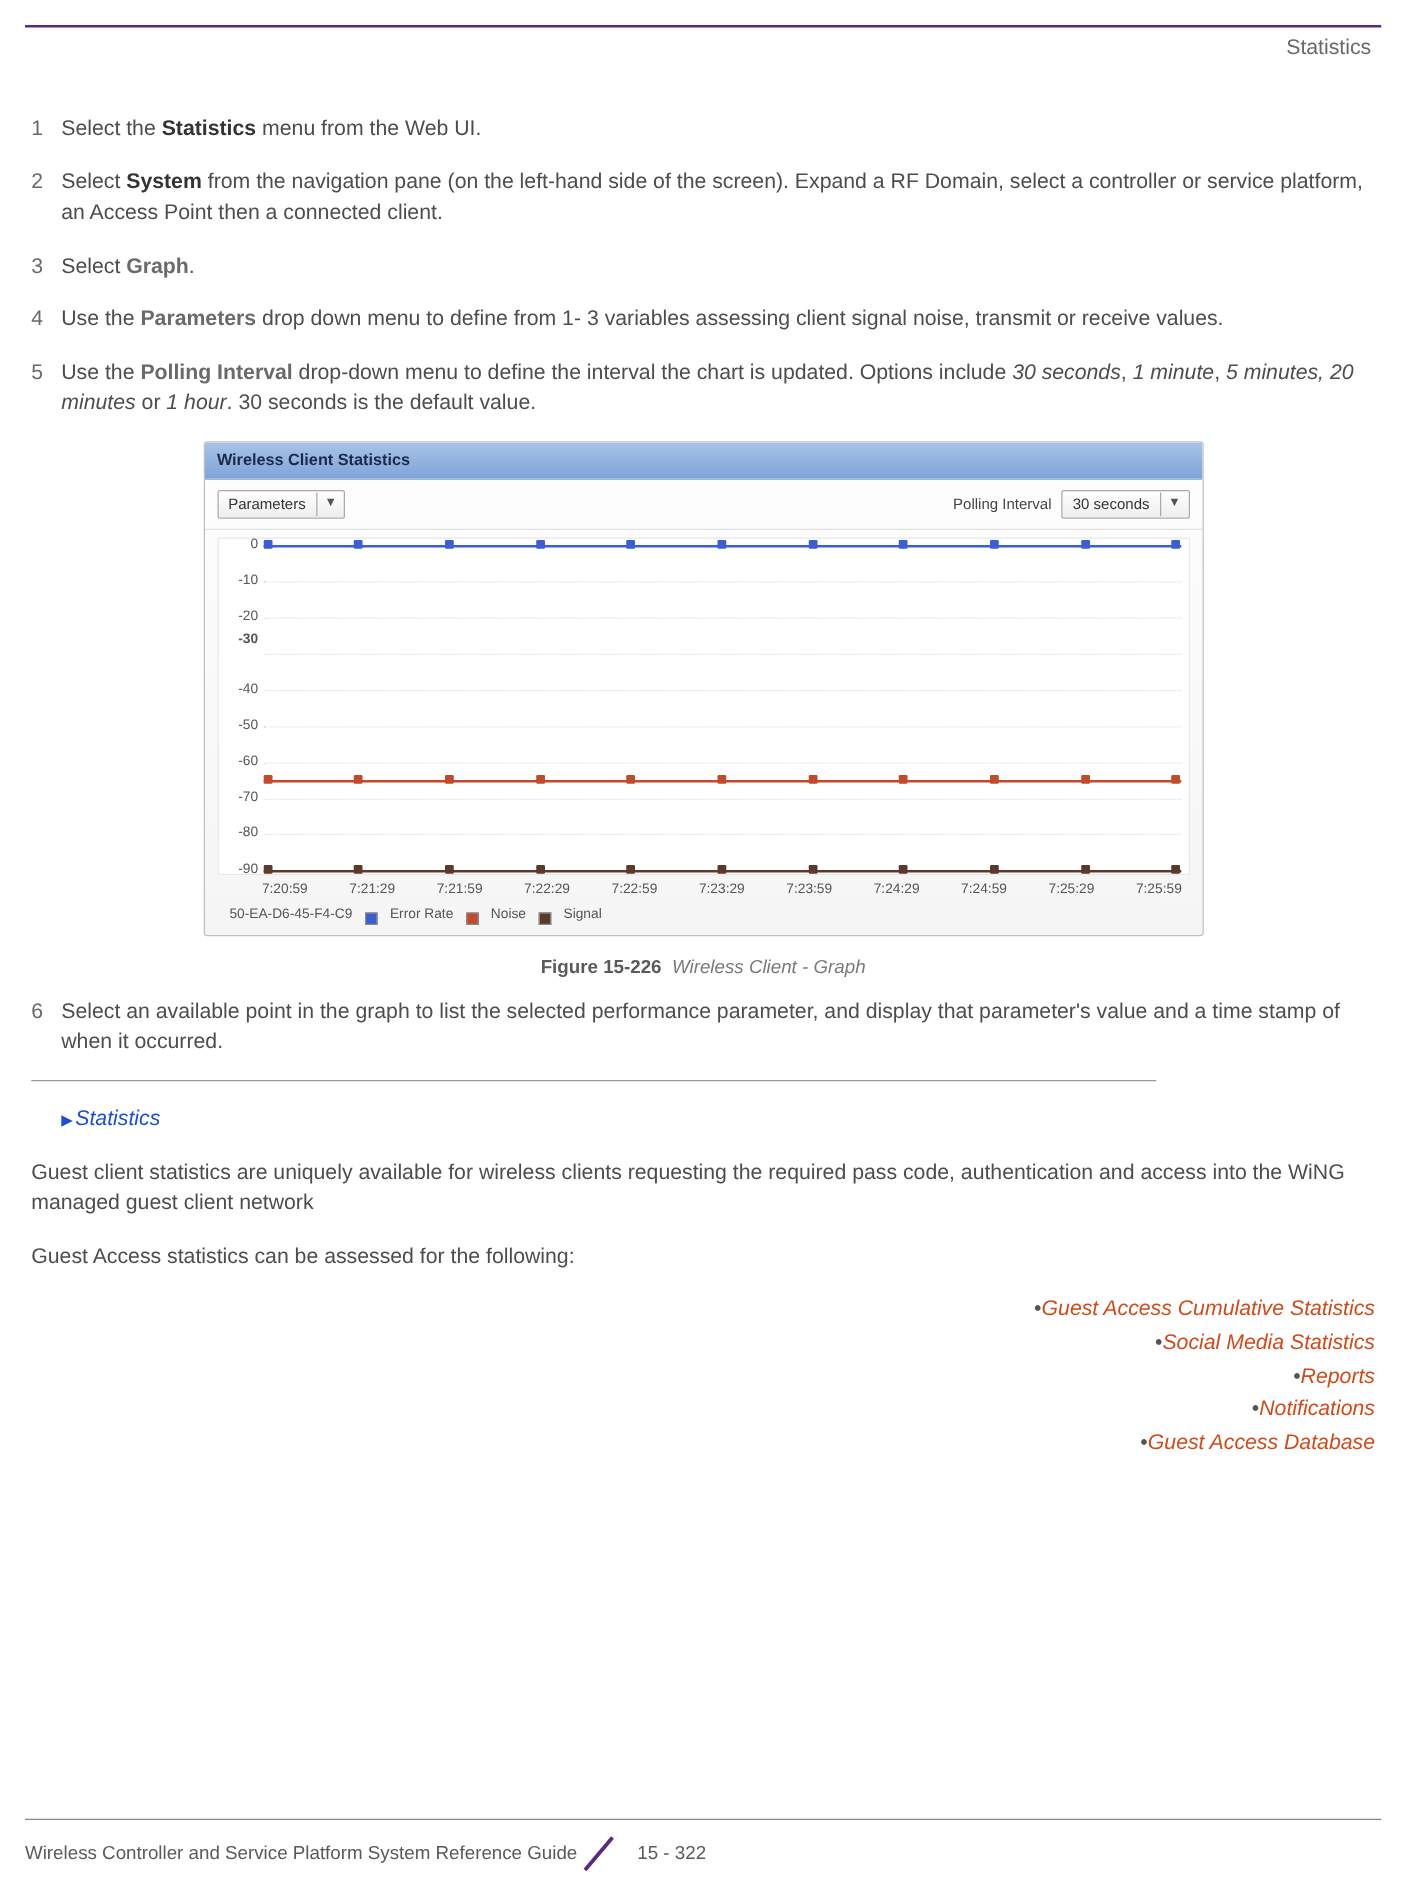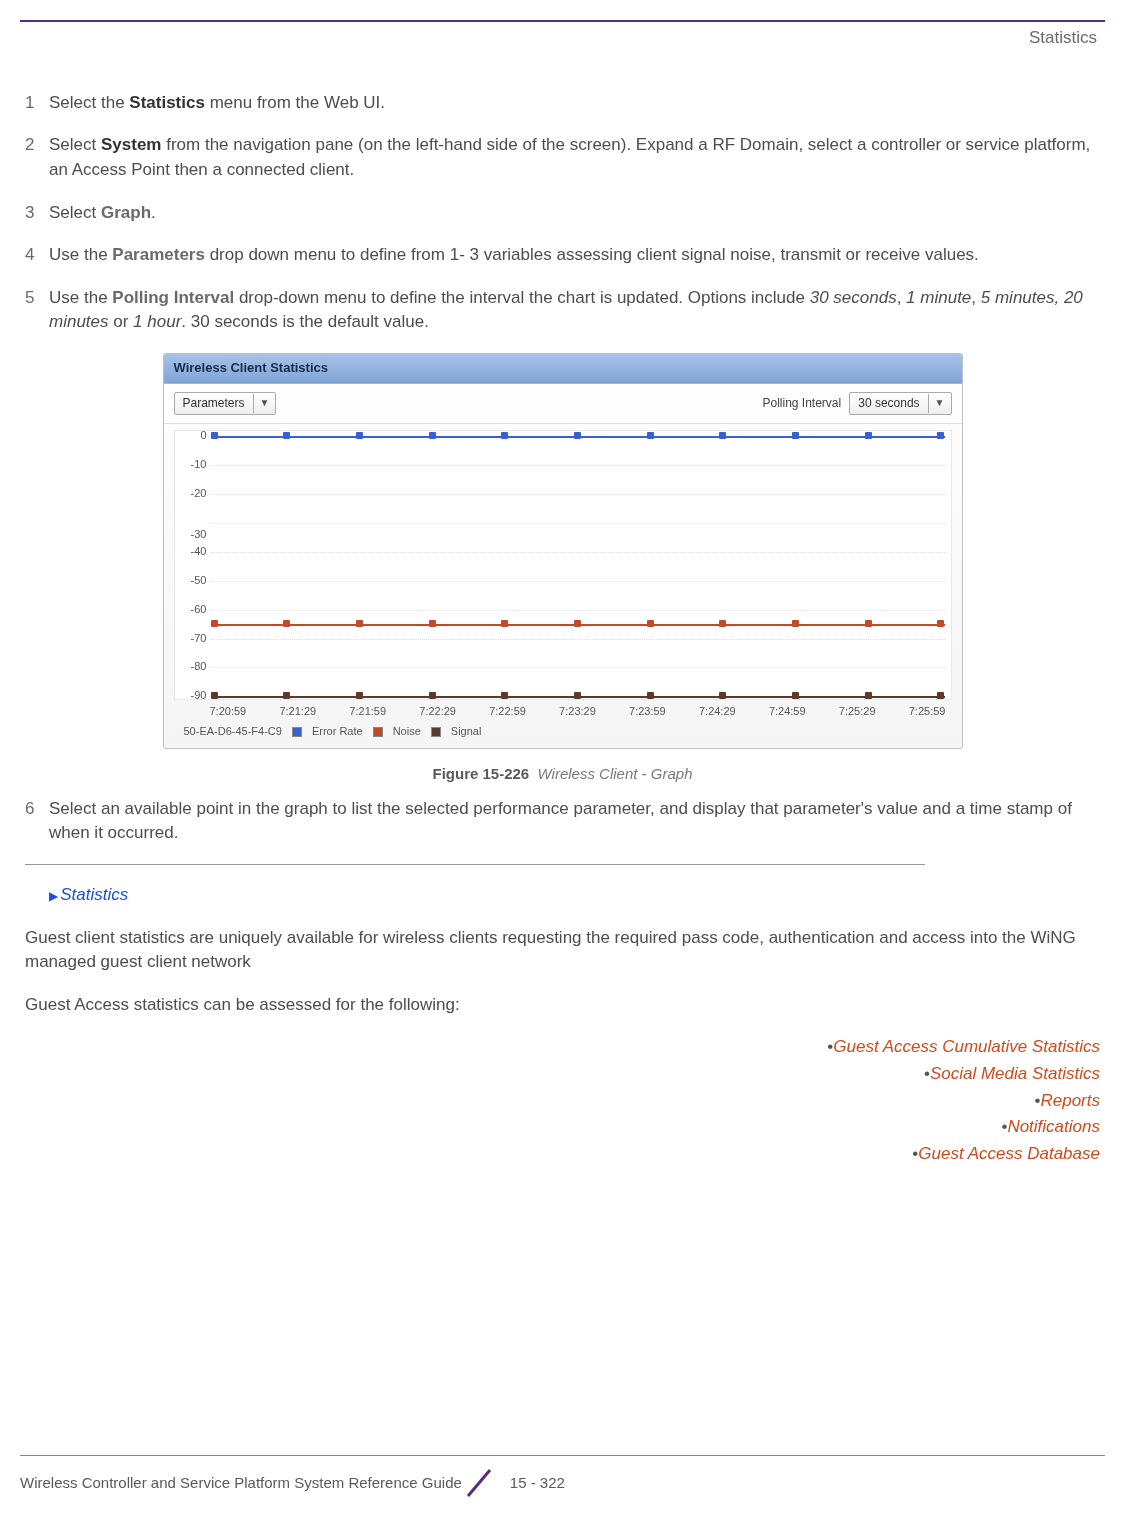--- a/index.html
+++ b/index.html
@@ -147,21 +147,21 @@
       font-size: 11px;
       color: #555;
       padding: 4px 16px 2px 46px;
       text-align: right;
     }
     .legend-line {
       font-size: 11px;
       color: #555;
       padding: 2px 10px 8px 20px;
       display: flex;
-      align-items: center;
+      align-items: flex-end;
       gap: 10px;
       flex-wrap: wrap;
     }
     .legend-sw { width:10px; height:10px; display:inline-block; border:1px solid #888; }
     .figure-caption { font-size: 15px; color:#7a7a7a; margin-top:6px; }
     .figure-caption .fig-bold { font-weight:bold; color:#5a5a5a; }
     .figure-caption .fig-title { font-style: italic; }
 
     h2.section-hdr {
       color: #3b2d9f;
@@ -255,21 +255,21 @@
             </div>
           </div>
         </div>
         <div class="plot-area">
             <div class="y-label" style="top: 5px;">0</div>
             <div class="gridline" style="top: 5px;"></div>
             <div class="y-label" style="top: 33.8889px;">-10</div>
             <div class="gridline" style="top: 33.8889px;"></div>
             <div class="y-label" style="top: 62.7778px;">-20</div>
             <div class="gridline" style="top: 62.7778px;"></div>
-            <div class="y-label" style="top: 104px;">-30</div>
+            <div class="y-label" style="top: 81px; font-weight: bold;">-30</div>
             <div class="gridline" style="top: 91.6667px;"></div>
             <div class="y-label" style="top: 120.556px;">-40</div>
             <div class="gridline" style="top: 120.556px;"></div>
             <div class="y-label" style="top: 149.444px;">-50</div>
             <div class="gridline" style="top: 149.444px;"></div>
             <div class="y-label" style="top: 178.333px;">-60</div>
             <div class="gridline" style="top: 178.333px;"></div>
             <div class="y-label" style="top: 207.222px;">-70</div>
             <div class="gridline" style="top: 207.222px;"></div>
             <div class="y-label" style="top: 236.111px;">-80</div>

